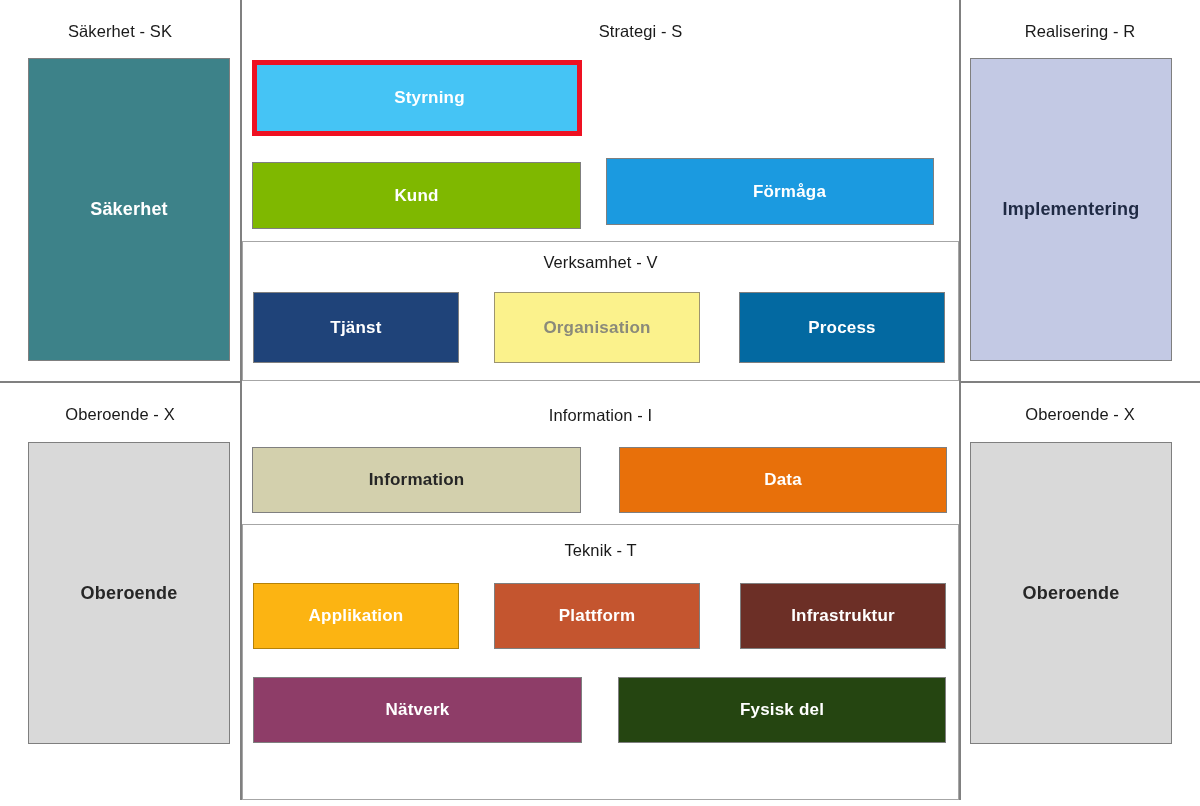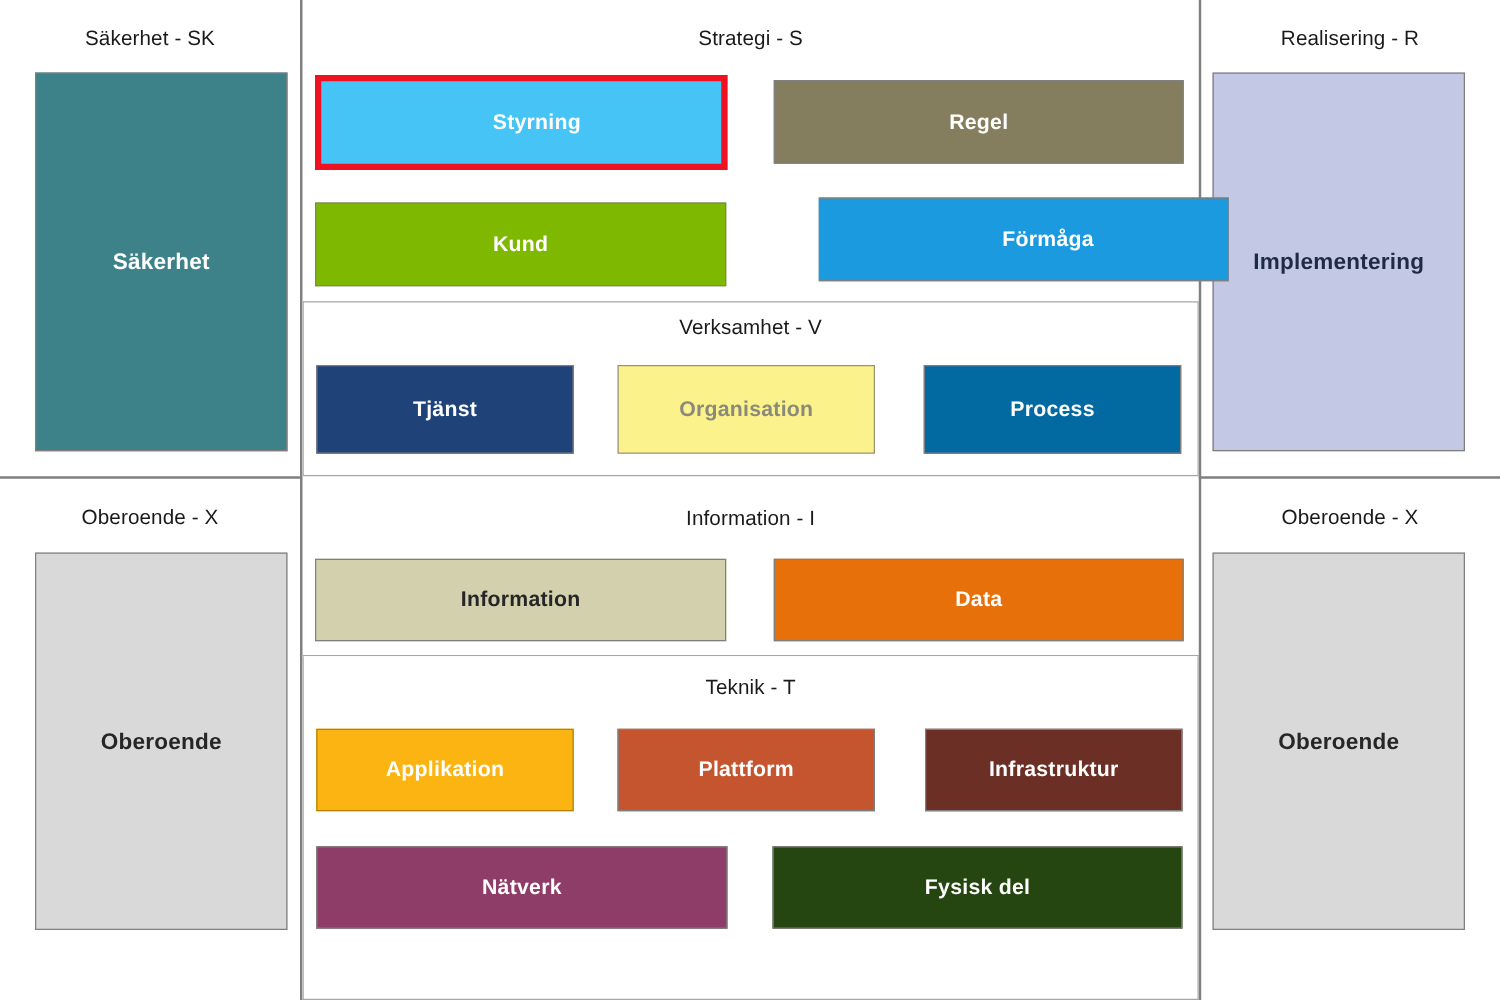--- a/index.html
+++ b/index.html
@@ -97,29 +97,28 @@
   <div class="caption" style="left:0px; top:405px; width:240px;">Oberoende - X</div>
 
   <div class="box tall" style="left:28px; top:442px; width:202px; height:302px; background:#d9d9d9; color:#262626;">Oberoende</div>
 
   <div class="caption" style="left:960px; top:405px; width:240px;">Oberoende - X</div>
 
   <div class="box tall" style="left:970px; top:442px; width:202px; height:302px; background:#d9d9d9; color:#262626;">Oberoende</div>
 
   <div class="panel-plain" style="left:242px; top:0px; width:717px; height:241px;"></div>
 
-  <div class="caption" style="left:242px; top:22px; width:717px;">Strategi - S</div>
+  <div class="caption" style="left:242px; top:22px; width:717px;padding-left:40px;">Strategi - S</div>
 
   <div class="box highlight" style="left:252px; top:60px; width:330px; height:76px; background:#45c4f5; color:#ffffff;padding-left:25px;">Styrning</div>
 
-  <div class="box" style="left:619px; top:64px; width:328px; height:67px; background:#847e5e; color:#ffffff;">Regel</div>
 
   <div class="box" style="left:252px; top:162px; width:329px; height:67px; background:#7fb800; color:#ffffff;">Kund</div>
 
-  <div class="box" style="left:655px; top:158px; width:328px; height:67px; background:#1b9ae0; color:#ffffff;padding-left:39px;">Förmåga</div>
+  <div class="box" style="left:606px; top:158px; width:328px; height:67px; background:#1b9ae0; color:#ffffff;padding-left:39px;">Förmåga</div>
 
   <div class="panel" style="left:242px; top:241px; width:717px; height:140px;"></div>
 
   <div class="caption" style="left:242px; top:253px; width:717px;">Verksamhet - V</div>
 
   <div class="box" style="left:253px; top:292px; width:206px; height:71px; background:#1f4379; color:#ffffff;">Tjänst</div>
 
   <div class="box" style="left:494px; top:292px; width:206px; height:71px; background:#fbf28c; color:#8a8a7a; border-color:#9c9470;">Organisation</div>
 
   <div class="box" style="left:739px; top:292px; width:206px; height:71px; background:#0369a1; color:#ffffff;">Process</div>

